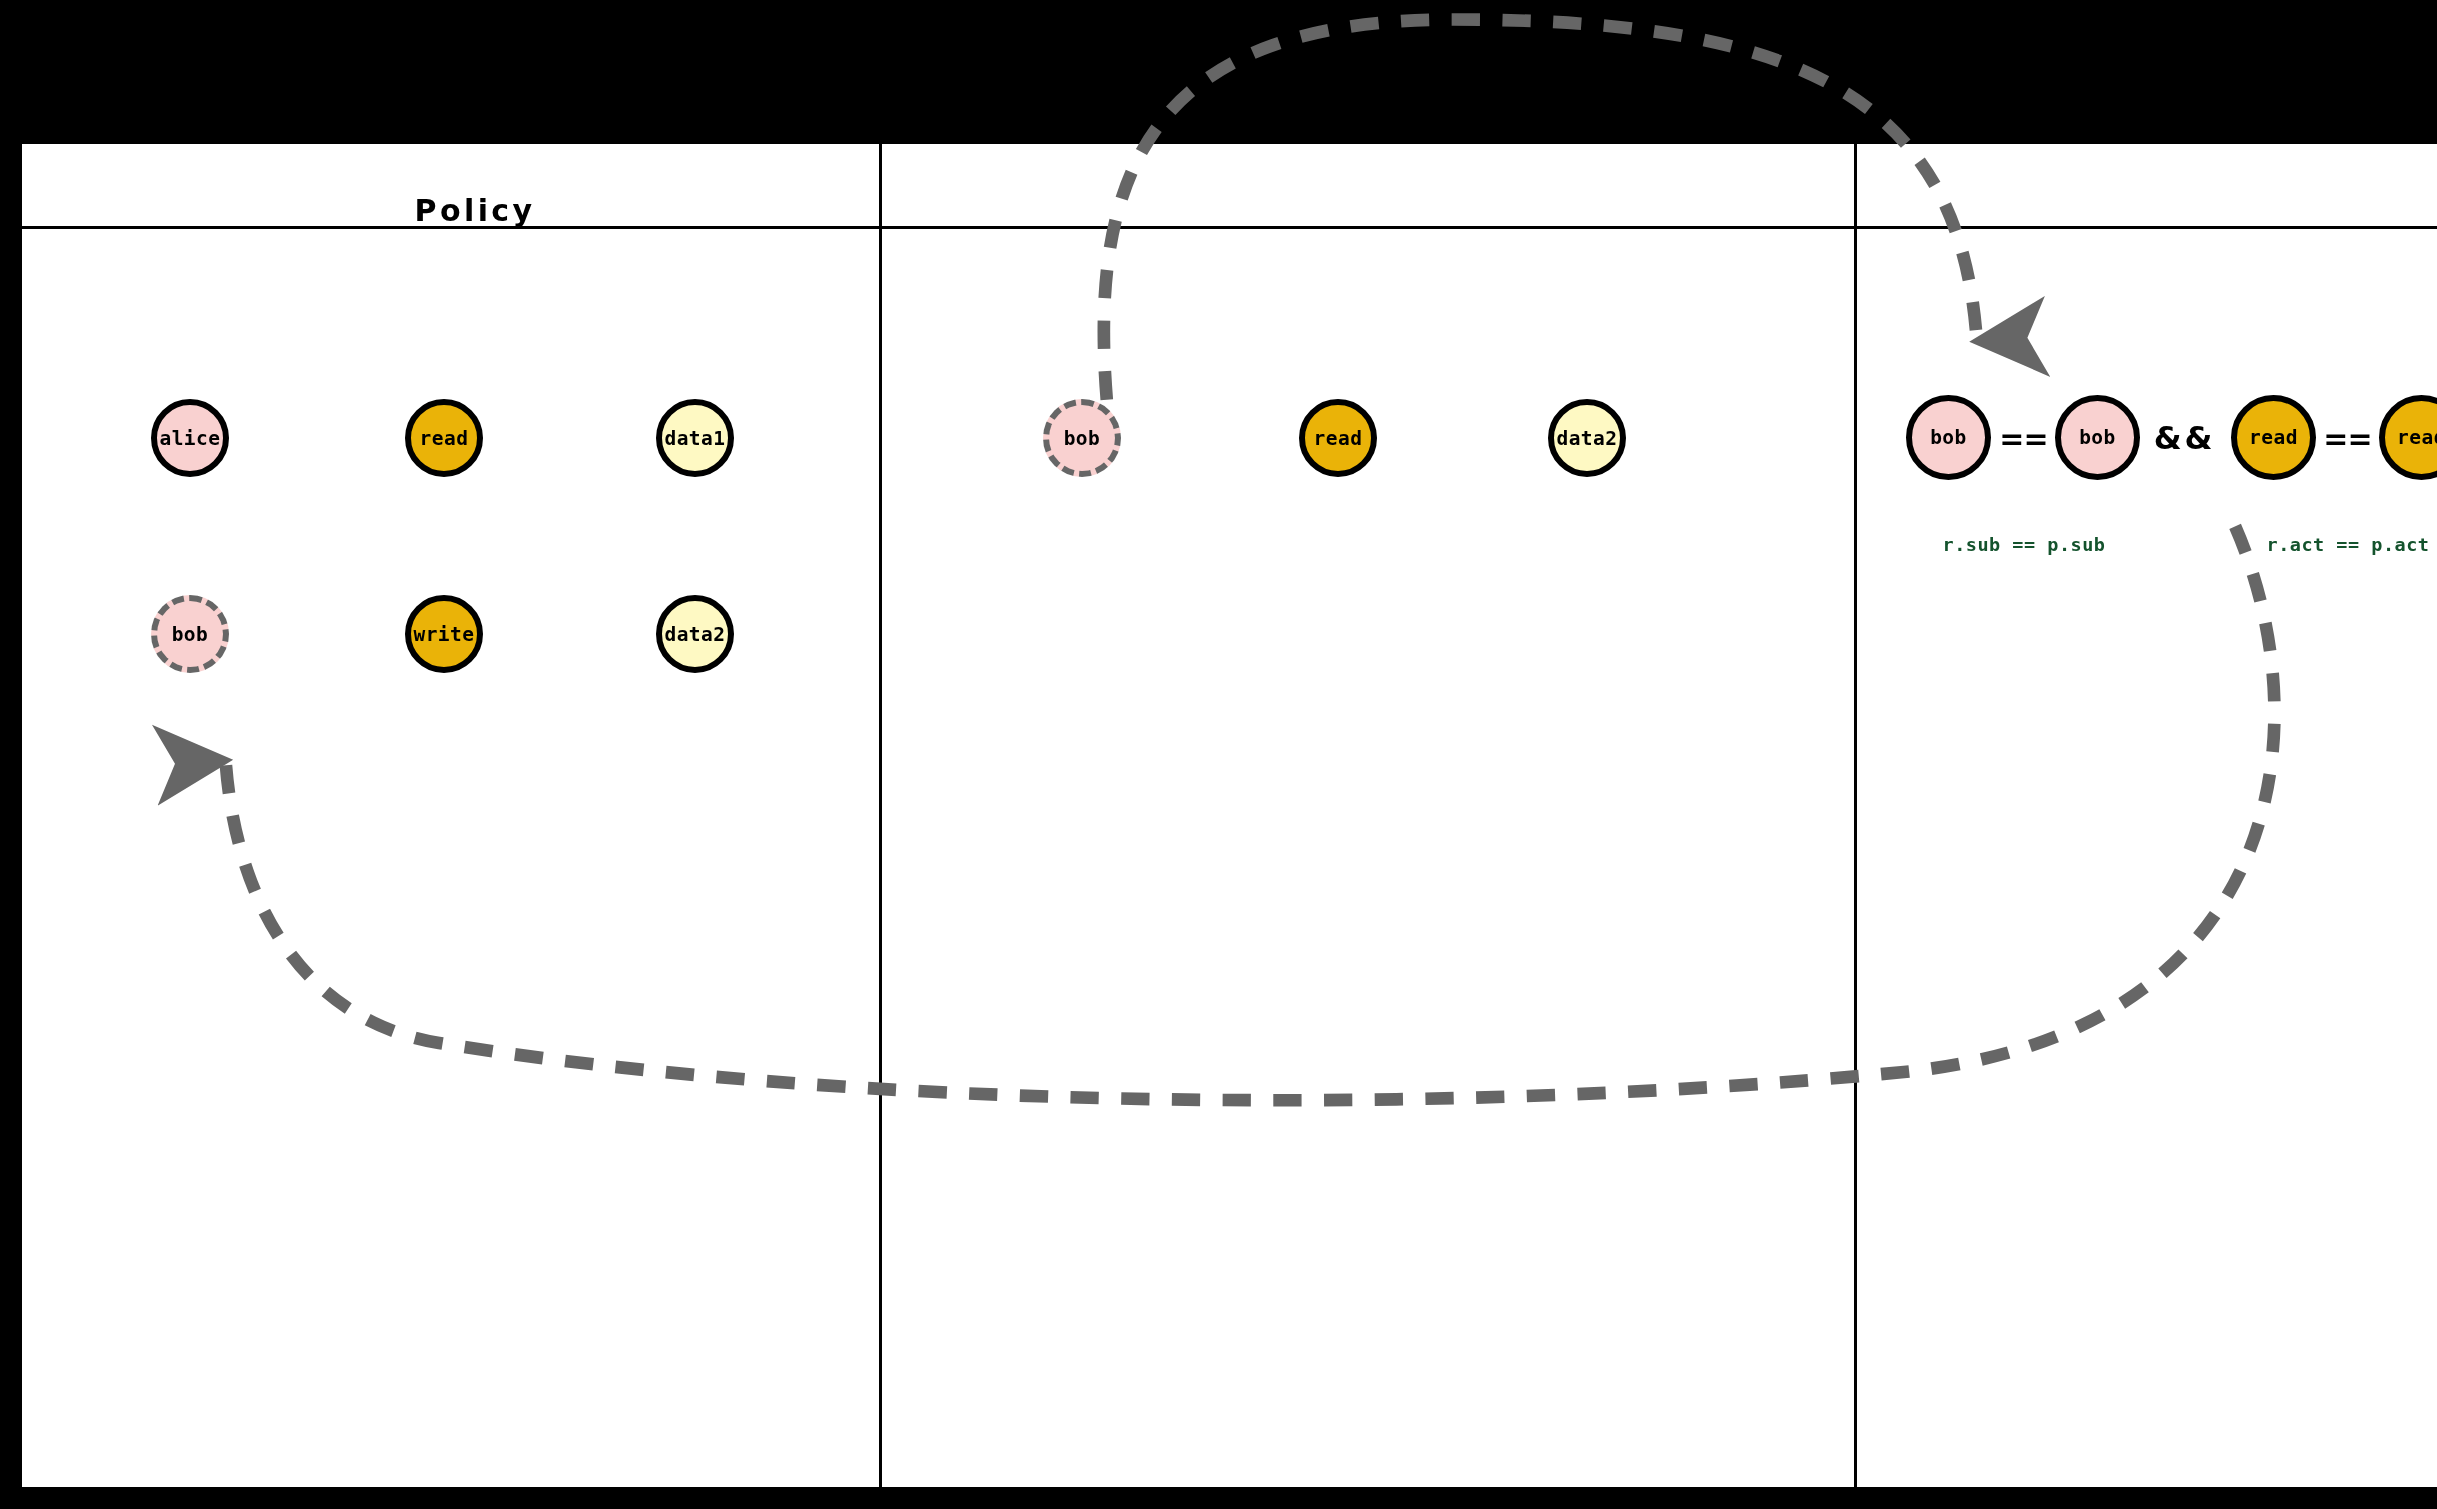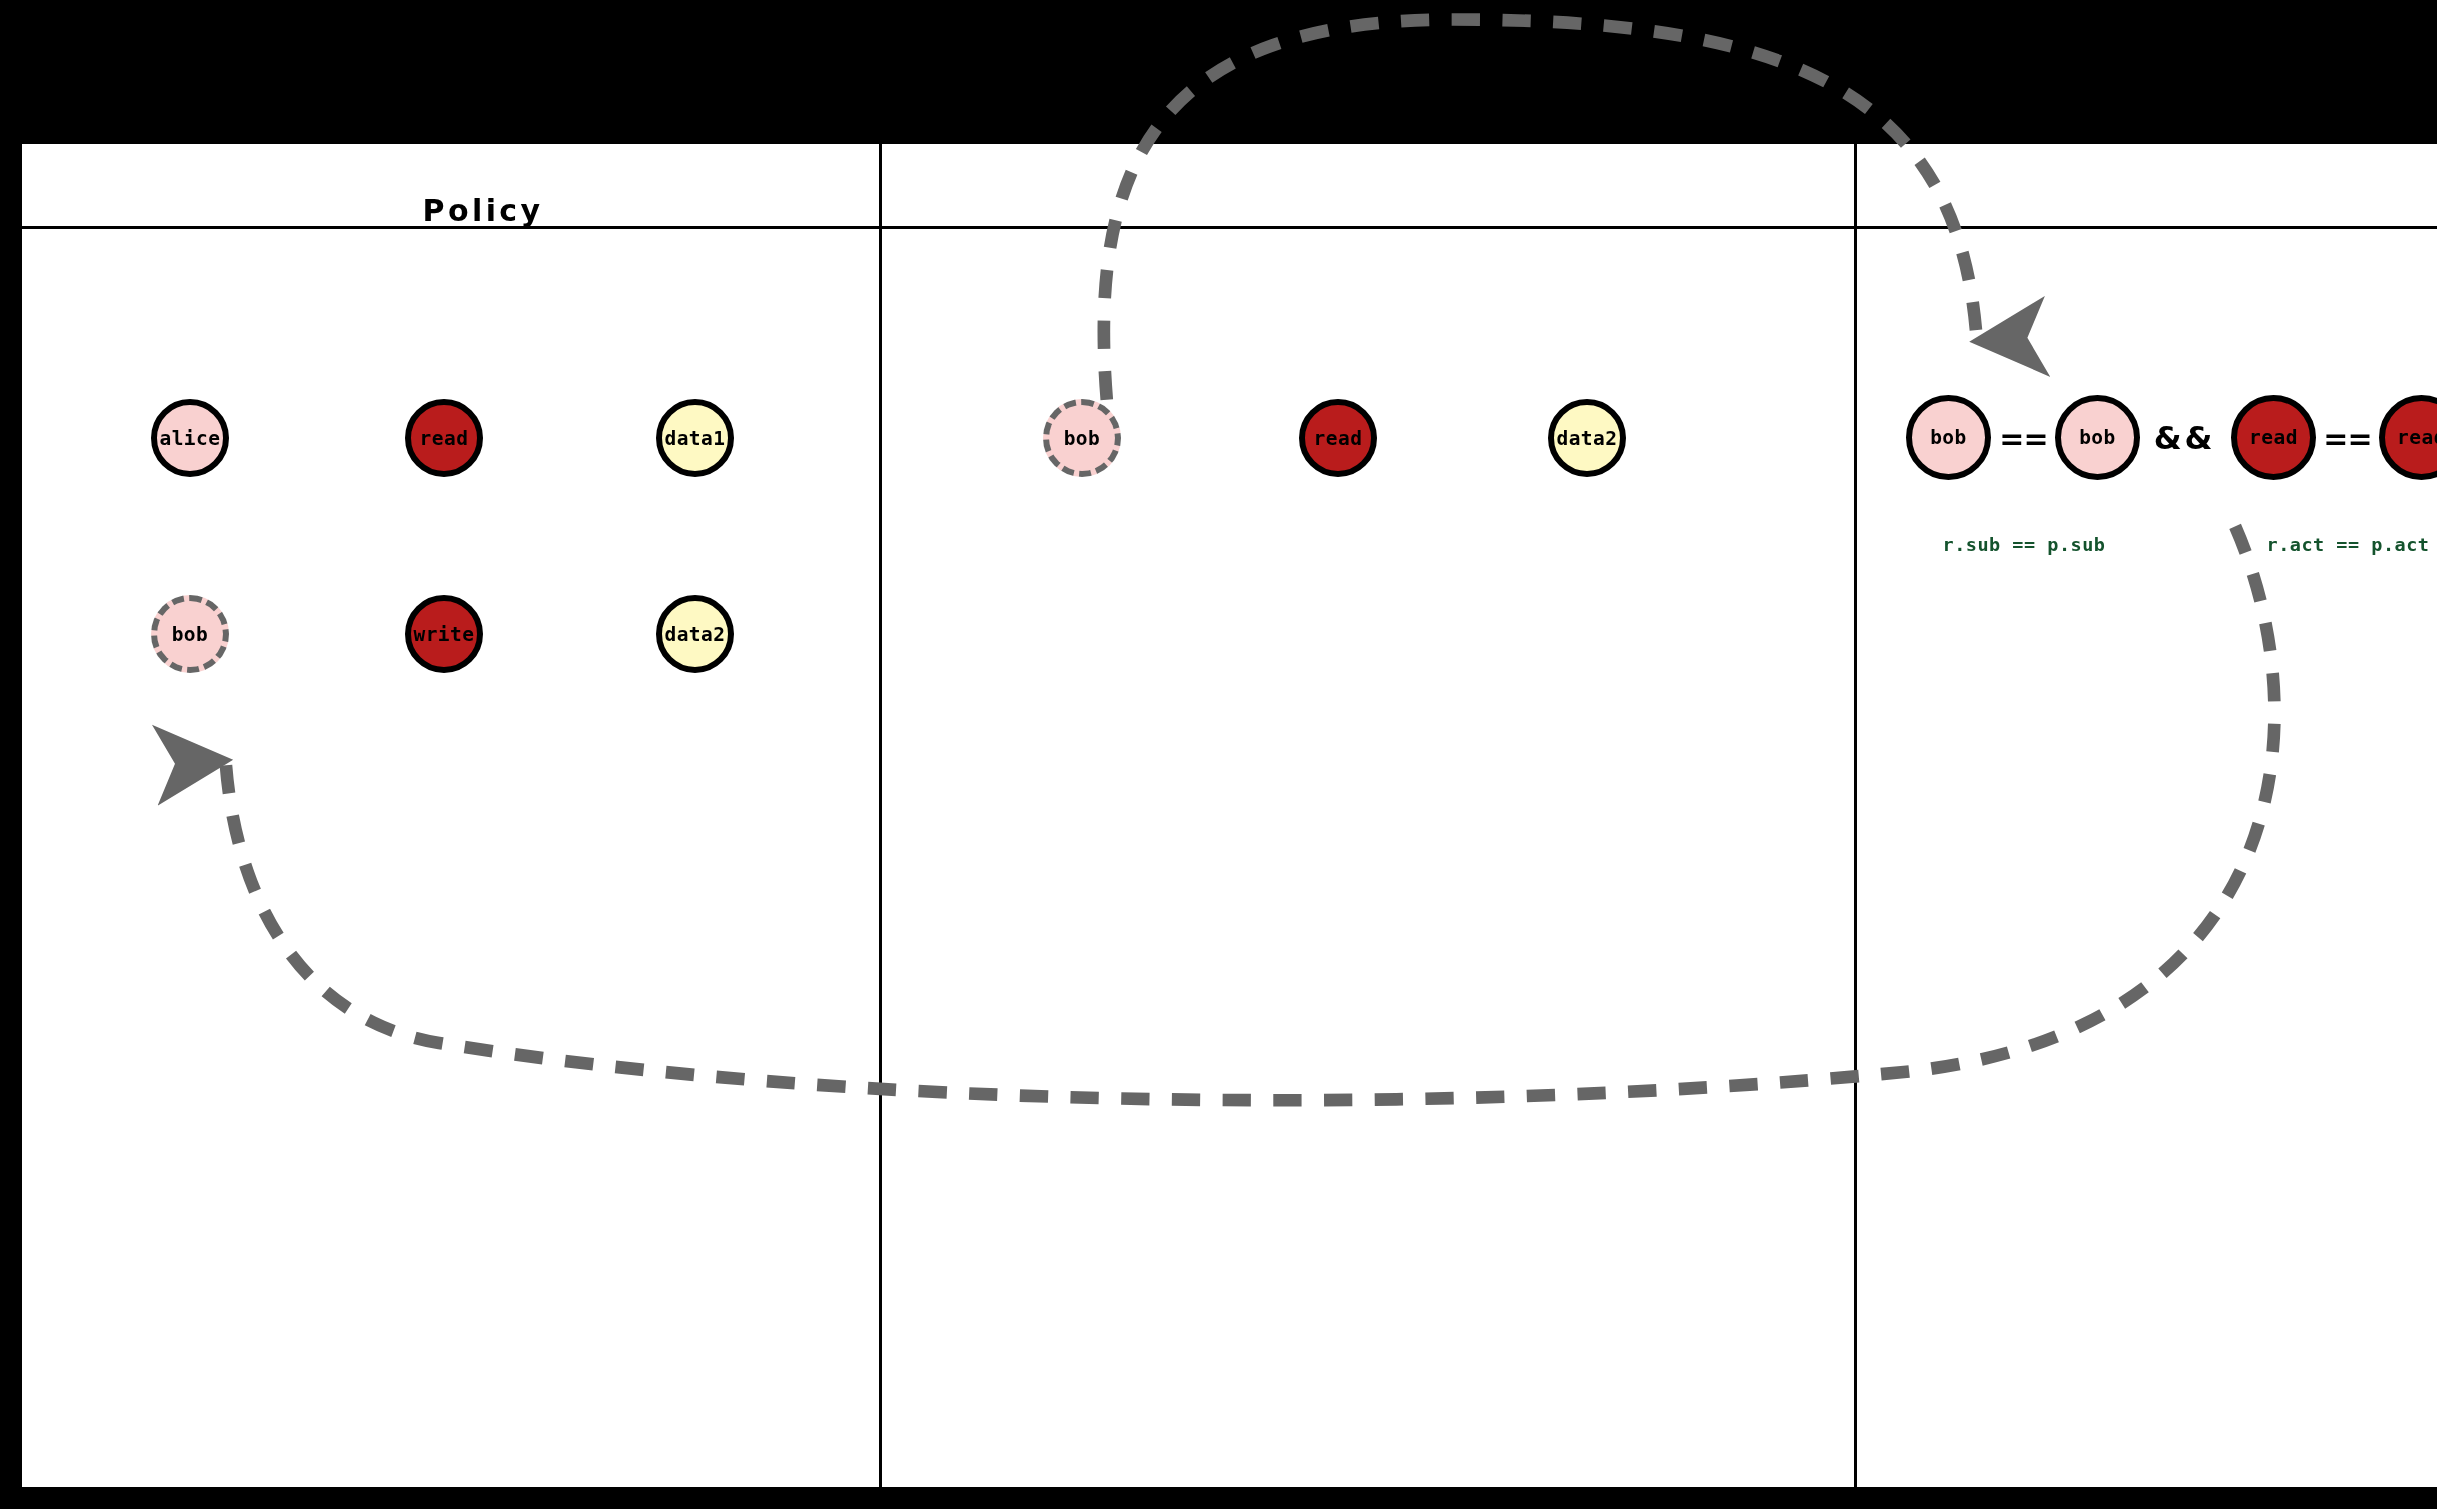--- a/index.html
+++ b/index.html
@@ -13,41 +13,41 @@
   .col-head span{font-family:"DejaVu Sans","Liberation Sans",sans-serif;
                  font-weight:bold;font-size:30px;letter-spacing:3.4px;color:#000;}
   svg#edges{position:absolute;left:0;top:0;width:3397px;height:1509px;overflow:visible;pointer-events:none;}
   .node{position:absolute;border-radius:50%;display:flex;align-items:center;
         justify-content:center;box-sizing:border-box;}
   .node span{font-size:19.5px;font-weight:bold;color:#000;letter-spacing:0.5px;
              font-family:"DejaVu Sans Mono","Liberation Mono",monospace;}
   .solid{border:6.8px solid #000;}
   .dashed{border:6.3px dashed #666666;}
   .pink{background:#f9d1d0;}
-  .blue{background:#b91c1c;}
+  .blue{background:#eab308;}
   .green{background:#fef9c3;}
   .op{position:absolute;font-family:"DejaVu Sans","Liberation Sans",sans-serif;
       font-weight:bold;color:#000;display:flex;align-items:center;justify-content:center;}
   .eq{font-size:30px;letter-spacing:-1px;}
   .amp{font-size:32px;letter-spacing:2.9px;}
   .caption{position:absolute;font-size:18.5px;font-weight:bold;color:#14532d;text-align:center;
            font-family:"DejaVu Sans Mono","Liberation Mono",monospace;letter-spacing:0.5px;}
 </style>
 </head>
 <body>
 
 <div id="stage">
 
   <div id="board">
 
     <div class="vline" style="left:857px;height:1343px;"></div>
     <div class="vline" style="left:1832px;height:1343px;"></div>
     <div class="hline" style="top:82px;width:3352px;"></div>
 
-    <div class="col-head" style="left:0;width:906px;margin-left:8px;">
+    <div class="col-head" style="left:0;width:906px;">
       <span>Policy</span>
     </div>
     <div class="col-head" style="left:1836px;width:1516px;">
       
     </div>
 
     <div class="node solid pink" style="left:129px;top:255px;width:78px;height:78px;">
       <span>alice</span>
     </div>
     <div class="node solid blue" style="left:383px;top:255px;width:78px;height:78px;">

